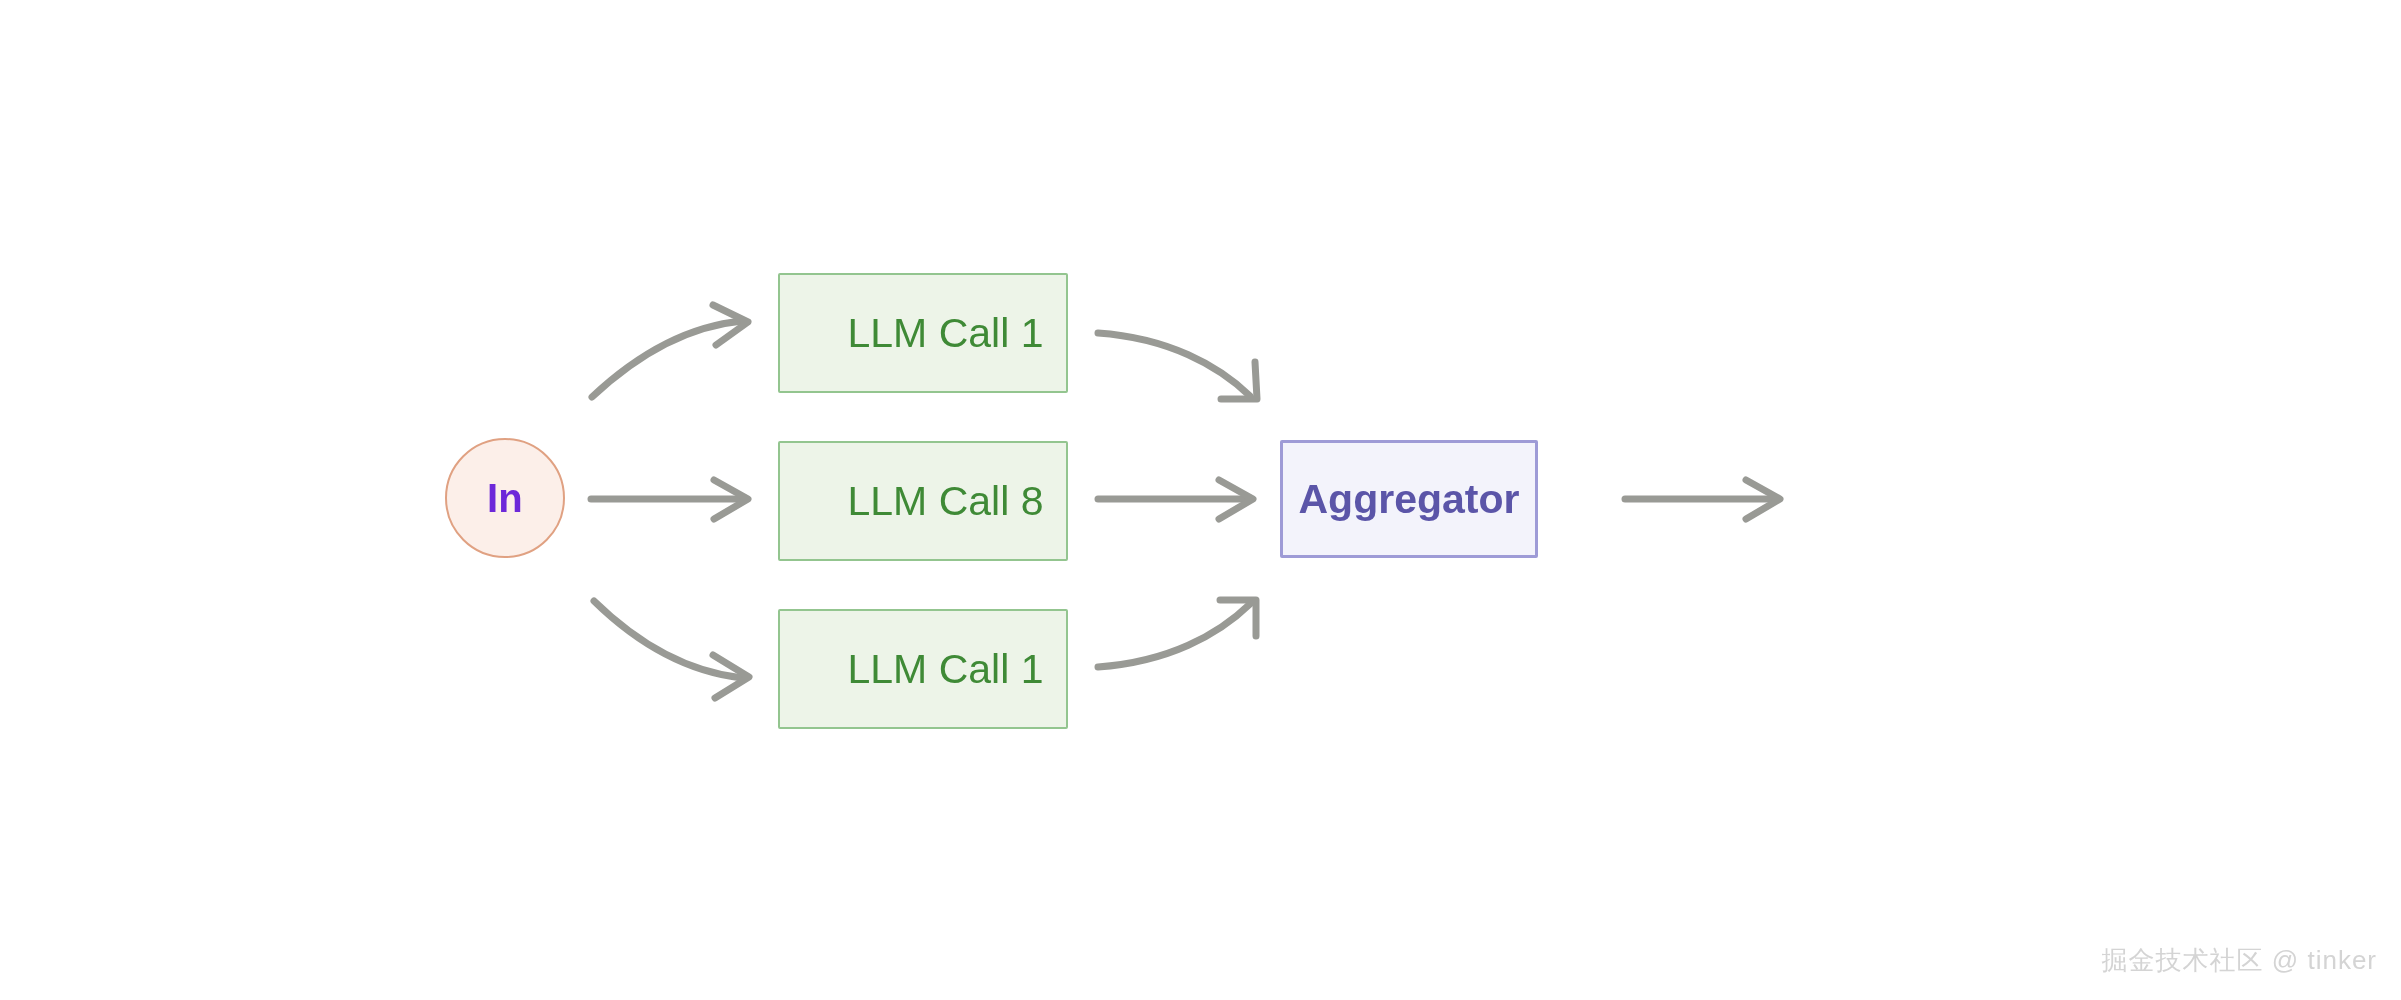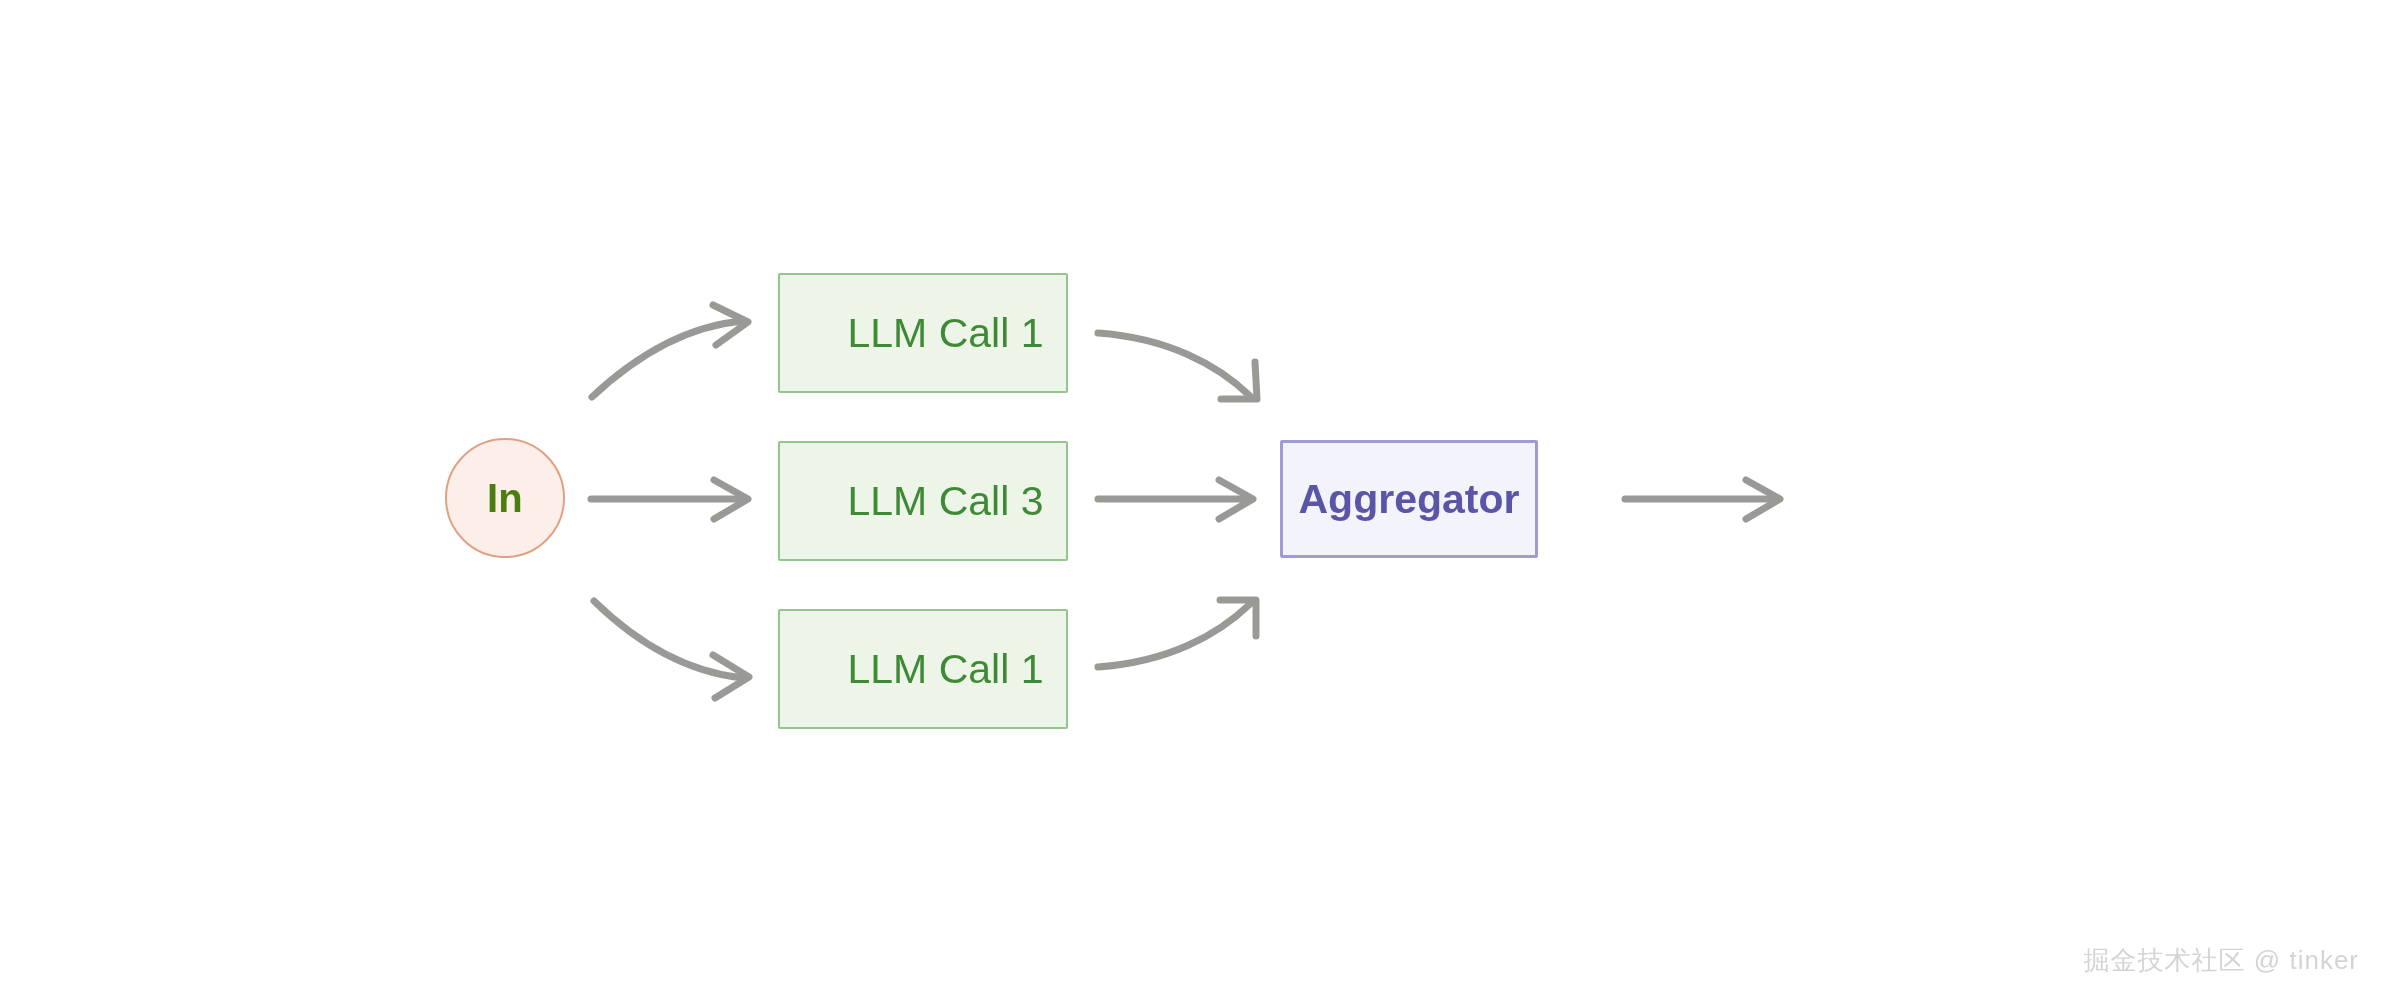--- a/index.html
+++ b/index.html
@@ -80,21 +80,21 @@
     height: 118px;
     border-style: solid;
     border-width: 3px;
     border-radius: 2px;
     font-size: 41px;
     font-weight: bold;
   }
   
   #watermark {
     position: absolute;
-    right: 42px;
+    right: 24px;
     bottom: 22px;
     font-size: 26px;
     color: #d4d4d4;
     letter-spacing: 1px;
     white-space: nowrap;
     user-select: none;
   }
 </style>
 </head>
 <body>
@@ -135,25 +135,25 @@
       </g>
 
       <g>
         <line x1="1625" y1="499" x2="1772" y2="499"></line>
         <polyline points="1746,480 1780,499 1746,519"></polyline>
       </g>
 
     </g>
   </svg>
 
-  <div class="node node-terminal" id="node-in" style="background:#fcefe9;border-color:#e0a182;color:#4d7c0f;">In</div>
+  <div class="node node-terminal" id="node-in" style="background:#fcefe9;border-color:#e0a182;color:#6d28d9;">In</div>
 
   <div class="node node-process" id="node-llm1" style="background:#edf4e8;border-color:#93c58f;color:#3f8a36;">LLM Call 1</div>
 
-  <div class="node node-process" id="node-llm2" style="background:#edf4e8;border-color:#93c58f;color:#3f8a36;">LLM Call 3</div>
+  <div class="node node-process" id="node-llm2" style="background:#edf4e8;border-color:#93c58f;color:#3f8a36;">LLM Call 8</div>
 
   <div class="node node-process" id="node-llm3" style="background:#edf4e8;border-color:#93c58f;color:#3f8a36;">LLM Call 1</div>
 
   <div class="node" id="node-aggregator" style="background:#f3f3fb;border-color:#9e9bd6;color:#5b55a8;">Aggregator</div>
 
 
   <div id="watermark">掘金技术社区 @ tinker</div>
 
 </div>
 

